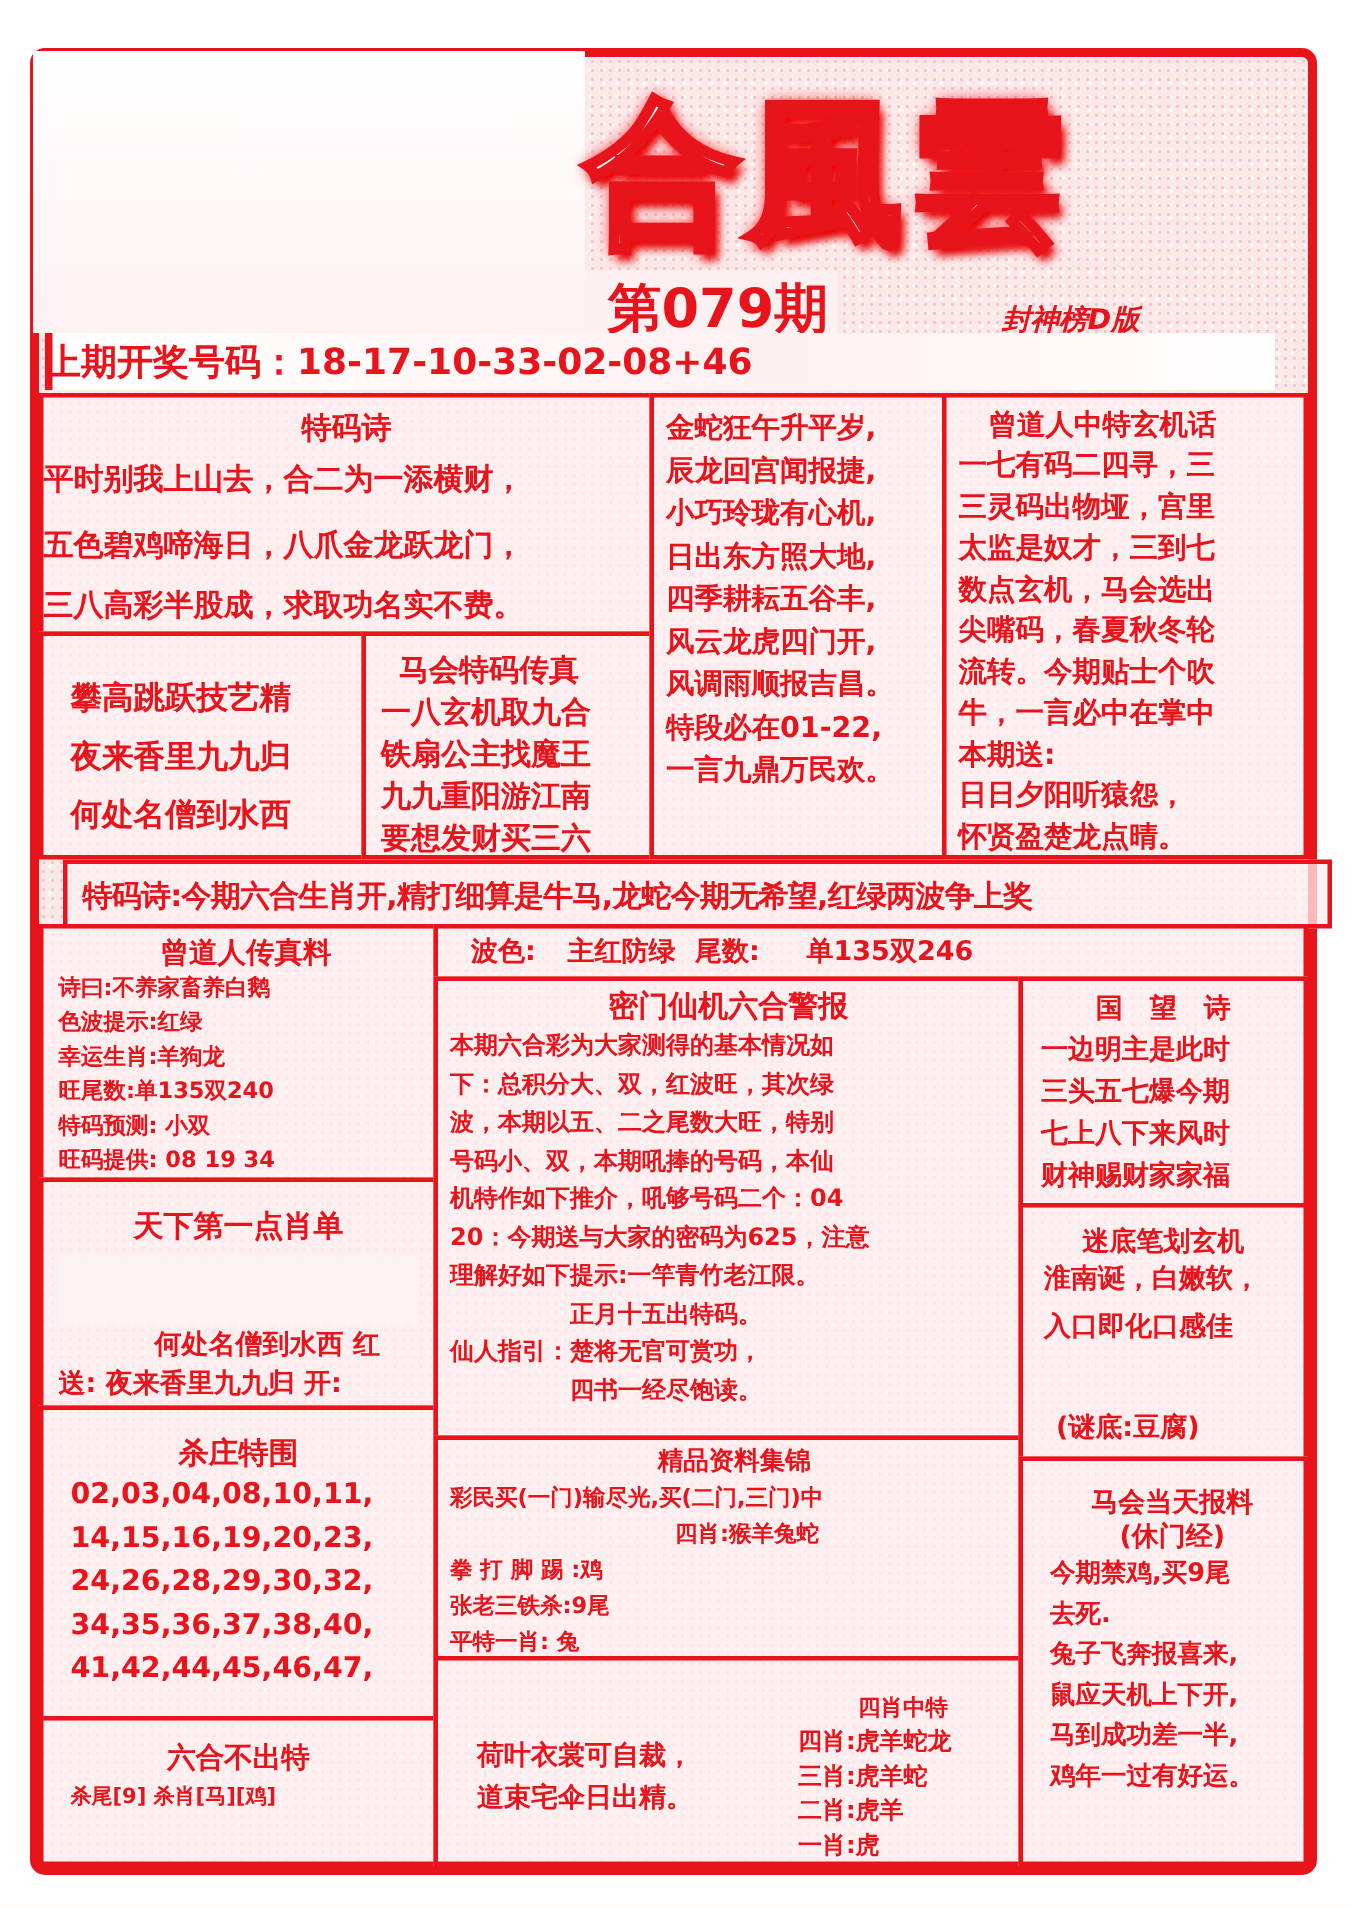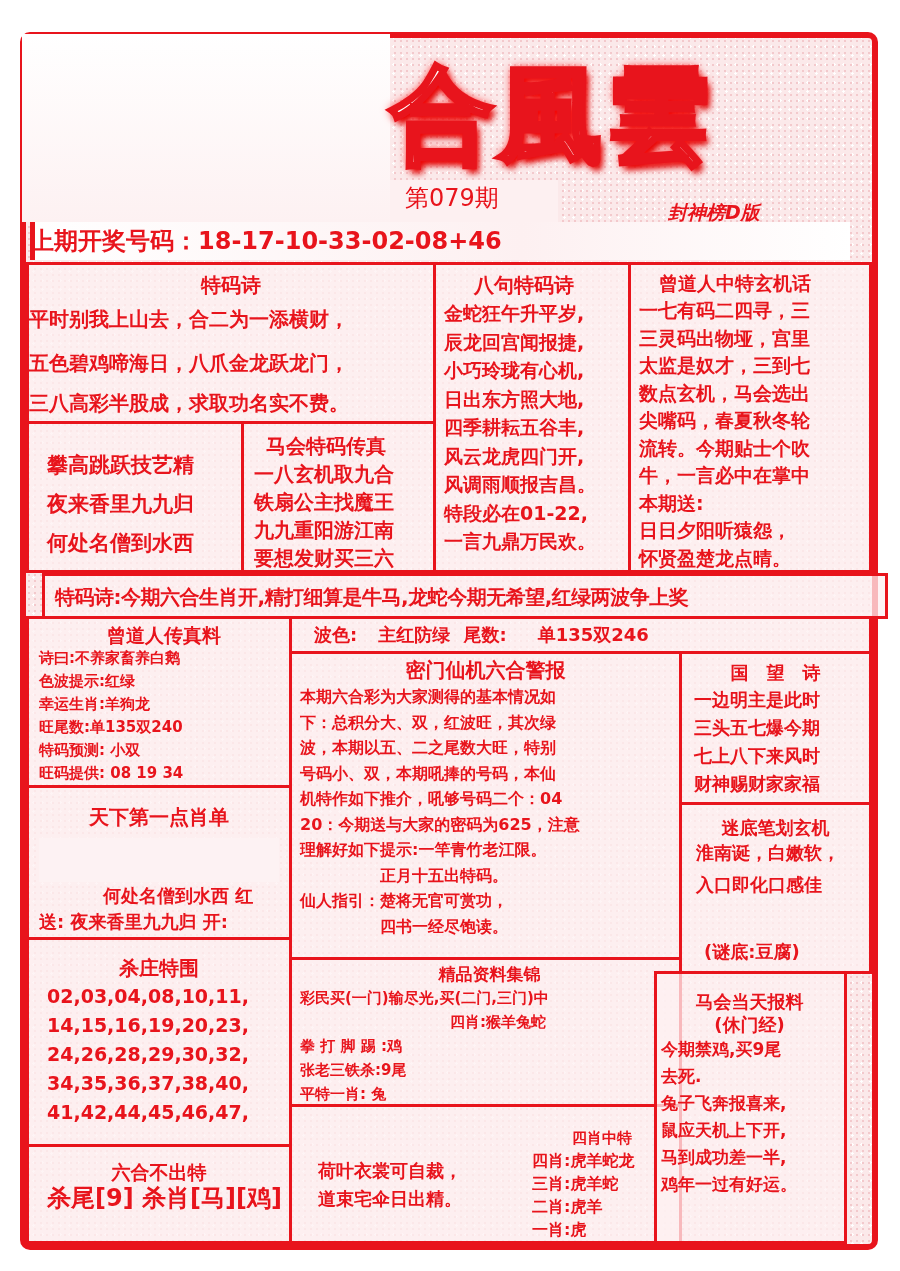--- a/index.html
+++ b/index.html
@@ -8,21 +8,21 @@
 .frame{position:absolute;left:20px;top:32px;width:858px;height:1218px;border:6px solid #e8141c;border-radius:10px;background:#fbe9ea;
  background-image:radial-gradient(#f3c9cc 1px,transparent 1.2px),radial-gradient(#fff 1px,transparent 1.2px);
  background-size:6px 6px,9px 9px;background-position:0 0,3px 4px}
 .cell{position:absolute;border:3px solid #e8141c;background:rgba(253,240,241,.75);overflow:hidden}
 .ttl{text-align:center;font-weight:bold;line-height:1.2}
 .t{font-weight:bold;white-space:nowrap}
 .hdr-white{position:absolute;left:22px;top:34px;width:368px;height:188px;background:linear-gradient(#fff,#fdf1f2)}
 .hdr-white2{position:absolute;left:390px;top:180px;width:168px;height:42px;background:#fdf0f1}
 .logo{position:absolute;left:390px;top:40px;height:150px;font-family:"DejaVu Serif","Liberation Serif",serif;font-size:104px;font-weight:bold;color:#fff;
  -webkit-text-stroke:4px #e8141c;text-shadow:0 0 10px #f00,4px 6px 6px #d00;letter-spacing:4px;line-height:150px}
-.issue{position:absolute;left:405px;top:182px;font-size:24px;font-weight:normal;color:#e8141c}
+.issue{position:absolute;left:405px;top:182px;font-size:36px;font-weight:bold;color:#e8141c}
 .edition{position:absolute;left:668px;top:200px;font-size:19px;font-weight:bold;font-style:italic;color:#e8141c}
 .lastdraw{position:absolute;left:30px;top:222px;width:820px;height:38px;background:linear-gradient(90deg,#fff 0,#fdf0f1 60%,#fff 100%);font-size:24px;font-weight:bold;line-height:38px}
 .lastdraw-bar{position:absolute;left:30px;top:222px;width:5px;height:38px;background:#e8141c}
 </style>
 </head>
 <body>
 
 <div class="frame"></div>
 
 <div class="hdr-white"></div>
@@ -52,21 +52,20 @@
 
 <div class="cell" style="left:241px;top:421px;width:195px;height:152px;padding:8px 0 0 10px">
   <div class="t" style="font-size:20px;line-height:28px;padding-left:12px">马会特码传真</div>
   <div class="t" style="font-size:20px;line-height:28px">一八玄机取九合</div>
   <div class="t" style="font-size:20px;line-height:28px">铁扇公主找魔王</div>
   <div class="t" style="font-size:20px;line-height:28px">九九重阳游江南</div>
   <div class="t" style="font-size:20px;line-height:28px">要想发财买三六</div>
 </div>
 
 <div class="cell" style="left:433px;top:262px;width:198px;height:311px;padding:6px 0 0 8px">
-  <div class="t" style="font-size:20px;line-height:28px;padding-left:30px">八句特码诗</div>
   <div class="t" style="font-size:19px;line-height:28.5px">金蛇狂午升平岁,</div>
   <div class="t" style="font-size:19px;line-height:28.5px">辰龙回宫闻报捷,</div>
   <div class="t" style="font-size:19px;line-height:28.5px">小巧玲珑有心机,</div>
   <div class="t" style="font-size:19px;line-height:28.5px">日出东方照大地,</div>
   <div class="t" style="font-size:19px;line-height:28.5px">四季耕耘五谷丰,</div>
   <div class="t" style="font-size:19px;line-height:28.5px">风云龙虎四门开,</div>
   <div class="t" style="font-size:19px;line-height:28.5px">风调雨顺报吉昌。</div>
   <div class="t" style="font-size:19px;line-height:28.5px">特段必在01-22,</div>
   <div class="t" style="font-size:19px;line-height:28.5px">一言九鼎万民欢。</div>
 </div>
@@ -110,21 +109,21 @@
   <div class="ttl" style="font-size:20px;line-height:28px;padding-right:18px">杀庄特围</div>
   <div class="t" style="font-size:19px;line-height:29px">02,03,04,08,10,11,</div>
   <div class="t" style="font-size:19px;line-height:29px">14,15,16,19,20,23,</div>
   <div class="t" style="font-size:19px;line-height:29px">24,26,28,29,30,32,</div>
   <div class="t" style="font-size:19px;line-height:29px">34,35,36,37,38,40,</div>
   <div class="t" style="font-size:19px;line-height:29px">41,42,44,45,46,47,</div>
 </div>
 
 <div class="cell" style="left:26px;top:1144px;width:266px;height:100px;padding:12px 0 0 18px">
   <div class="ttl" style="font-size:19px;line-height:26px;padding-right:18px">六合不出特</div>
-  <div class="t" style="font-size:24px;line-height:26px">杀尾[9]  杀肖[马][鸡]</div>
+  <div class="t" style="font-size:14px;line-height:26px">杀尾[9]  杀肖[马][鸡]</div>
 </div>
 
 <div class="cell" style="left:289px;top:616px;width:583px;height:38px;padding-left:22px">
   <span class="t" style="font-size:18px;line-height:32px">波色:</span>
   <span class="t" style="font-size:18px;line-height:32px;margin-left:16px">主红防绿</span>
   <span class="t" style="font-size:18px;line-height:32px;margin-left:8px">尾数:</span>
   <span class="t" style="font-size:18px;line-height:32px;margin-left:26px">单135双246</span>
 </div>
 
 <div class="cell" style="left:289px;top:651px;width:393px;height:309px;padding:2px 0 0 8px">
@@ -172,21 +171,21 @@
   <div class="t" style="font-size:18px;line-height:28px">财神赐财家家福</div>
 </div>
 
 <div class="cell" style="left:679px;top:802px;width:193px;height:172px;padding:12px 0 0 14px">
   <div class="ttl" style="font-size:18px;line-height:22px;padding-right:14px">迷底笔划玄机</div>
   <div class="t" style="font-size:18px;line-height:28px">淮南诞，白嫩软，</div>
   <div class="t" style="font-size:18px;line-height:36px">入口即化口感佳</div>
   <div class="t" style="font-size:18px;line-height:28px;position:absolute;top:133px;left:22px">(谜底:豆腐)</div>
 </div>
 
-<div class="cell" style="left:654px;top:971px;width:193px;height:273px;padding:16px 0 0 4px">
+<div class="cell" style="left:679px;top:971px;width:193px;height:273px;padding:16px 0 0 18px">
   <div class="ttl" style="font-size:18px;line-height:24px;padding-right:6px">马会当天报料</div>
   <div class="ttl" style="font-size:18px;line-height:22px;padding-right:6px">(休门经)</div>
   <div class="t" style="font-size:17px;line-height:27px">今期禁鸡,买9尾</div>
   <div class="t" style="font-size:17px;line-height:27px">去死.</div>
   <div class="t" style="font-size:17px;line-height:27px">兔子飞奔报喜来,</div>
   <div class="t" style="font-size:17px;line-height:27px">鼠应天机上下开,</div>
   <div class="t" style="font-size:17px;line-height:27px">马到成功差一半,</div>
   <div class="t" style="font-size:17px;line-height:27px">鸡年一过有好运。</div>
 </div>
 

